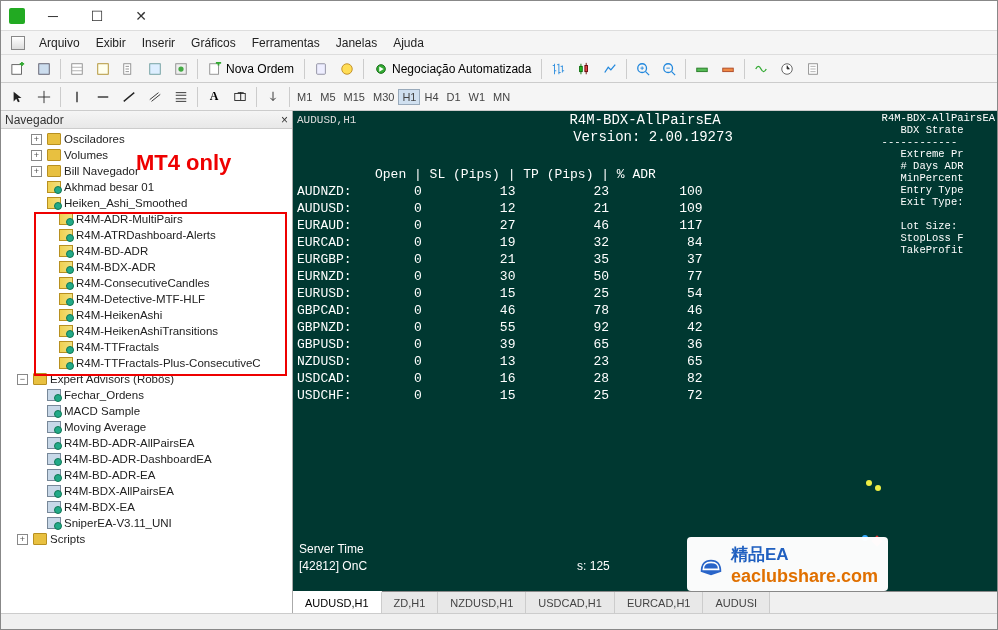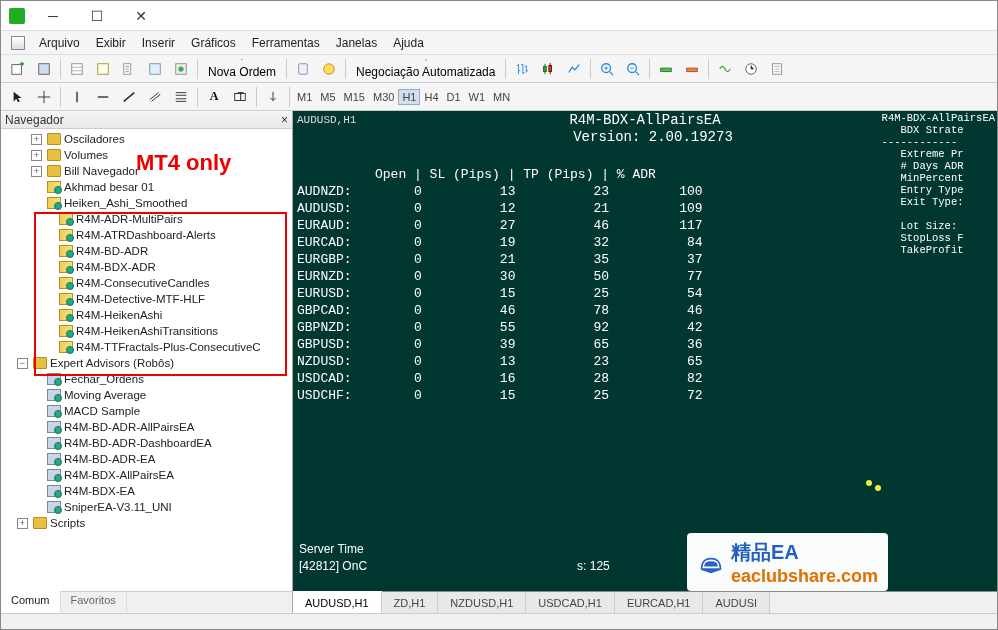--- a/index.html
+++ b/index.html
@@ -7,21 +7,21 @@
 .titlebar { height: 30px; background: #fff; display: flex; align-items: center; padding: 0 8px; border-bottom: 1px solid #ddd; }
 .titlebar .appicon { width: 16px; height: 16px; background: #2a2; margin-right: 6px; border-radius: 2px; }
 .titlebar .title { flex: 1; color: #222; font-size: 12px; }
 .titlebar .winbtn { width: 44px; height: 28px; display: flex; align-items: center; justify-content: center; cursor: pointer; font-size: 14px; color: #333; }
 .menubar { height: 24px; background: #f5f5f5; display: flex; align-items: center; padding: 0 4px; border-bottom: 1px solid #ddd; }
 .menubar .miconw { width: 18px; height: 16px; margin: 0 4px; display: flex; align-items: center; justify-content: center; }
 .menubar .micon { width: 14px; height: 14px; border: 1px solid #888; background: linear-gradient(#fff,#ddd); }
 .menubar .mitem { padding: 2px 8px; cursor: pointer; color: #222; }
 .toolbar { height: 28px; background: #f5f5f5; display: flex; align-items: center; padding: 0 4px; border-bottom: 1px solid #ccc; gap: 0; }
 .tbtn { width: 24px; height: 22px; display: flex; align-items: center; justify-content: center; cursor: pointer; margin: 0 1px; border: 1px solid transparent; }
-.tbtnwide { padding: 0 6px; height: 22px; display: flex; align-items: center; cursor: pointer; gap: 4px; border: 1px solid transparent; flex-direction: column; }
+.tbtnwide { padding: 0 6px; height: 22px; display: flex; align-items: center; cursor: pointer; gap: 4px; border: 1px solid transparent; }
 .tsep { width: 1px; height: 20px; background: #ccc; margin: 0 3px; }
 .tficon { width: 14px; height: 14px; }
 .tflabel { padding: 2px 4px; cursor: pointer; font-size: 11px; color: #444; }
 .tflabel.active { background: #d0e0f0; border: 1px solid #9ab; padding: 1px 3px; }
 .content { flex: 1; display: flex; overflow: hidden; position: relative; }
 .navpanel { width: 292px; background: #fff; border-right: 1px solid #aaa; display: flex; flex-direction: column; position: relative; }
 .navhdr { height: 18px; background: linear-gradient(#f5f5f5,#e8e8e8); border-bottom: 1px solid #ccc; display: flex; align-items: center; padding: 0 4px; font-size: 11px; color: #333; }
 .navhdr .xbtn { margin-left: auto; cursor: pointer; font-size: 12px; }
 .tree { flex: 1; overflow-y: auto; padding: 2px; position: relative; }
 .node { display: flex; align-items: center; height: 16px; padding-left: 4px; cursor: pointer; white-space: nowrap; }
@@ -41,21 +41,21 @@
 .ntab.active { background: #fff; color: #222; border-top: 1px solid #fff; margin-top: -1px; }
 .chartarea { flex: 1; background: #003831; display: flex; flex-direction: column; position: relative; overflow: hidden; }
 .chartlbl { position: absolute; top: 3px; left: 4px; color: #ddd; font: 11px "Courier New", monospace; }
 .eahdr { position: absolute; top: 1px; left: 0; right: 0; text-align: center; color: #fff; font: 14px "Courier New", monospace; }
 .eaver { position: absolute; top: 18px; left: 16px; right: 0; text-align: center; color: #fff; font: 14px "Courier New", monospace; }
 .eacorner { position: absolute; top: 1px; right: 2px; color: #fff; font: 10.5px "Courier New", monospace; text-align: left; white-space: pre; }
 .table { position: absolute; top: 55px; left: 4px; color: #fff; font: 13px "Courier New", monospace; line-height: 17px; white-space: pre; }
 .srvtime { position: absolute; bottom: 38px; left: 6px; color: #fff; font: 13px "Courier New", monospace; line-height: 16px; }
 .watermark { position: absolute; bottom: 22px; left: 394px; display: flex; align-items: center; gap: 6px; background: rgba(255,255,255,0.98); padding: 6px 10px 4px 10px; border-radius: 4px; }
 .watermark .wicon { width: 28px; height: 24px; }
-.watermark .wtxt1 { color: #2060c0; font-size: 20px; font-weight: bold; }
+.watermark .wtxt1 { color: #2060c0; font-size: 17px; font-weight: bold; }
 .watermark .wtxt2 { color: #e07000; font-size: 18px; font-weight: bold; }
 .dot { width: 6px; height: 6px; border-radius: 50%; position: absolute; }
 .charttabs { height: 22px; display: flex; border-top: 1px solid #888; background: #f0f0f0; position: absolute; bottom: 0; left: 0; right: 0; }
 .ctab { padding: 1px 12px; font-size: 11px; color: #444; cursor: pointer; border-right: 1px solid #ccc; display: flex; align-items: center; background: #e8e8e8; }
 .ctab.active { background: #fff; color: #000; border-top: 2px solid #fff; margin-top: -1px; }
 .botsb { height: 16px; border-top: 1px solid #ccc; background: #f0f0f0; }
 svg { display: block; }
 </style>
 </head>
 <body>
@@ -350,43 +350,48 @@
             <span class="lbl">R4M-HeikenAshi</span>
           </div>
           <div class="node" style="padding-left: 40px;">
             <span class="nexp"></span>
             <span class="nicon ic-ind"></span>
             <span class="lbl">R4M-HeikenAshiTransitions</span>
           </div>
           <div class="node" style="padding-left: 40px;">
             <span class="nexp"></span>
             <span class="nicon ic-ind"></span>
+            <span class="lbl">R4M-TTFractals</span>
+          </div>
+          <div class="node" style="padding-left: 40px;">
+            <span class="nexp"></span>
+            <span class="nicon ic-ind"></span>
             <span class="lbl">R4M-TTFractals-Plus-ConsecutiveC</span>
           </div>
         </div>
       <div class="node" style="padding-left:14px">
           <span class="exp">−</span>
           <span class="nicon ic-folder"></span>
           <span class="lbl">Expert Advisors (Robôs)</span>
         </div>
       <div id="ea-items">
           <div class="node" style="padding-left: 28px;">
             <span class="nexp"></span>
             <span class="nicon ic-ea"></span>
             <span class="lbl">Fechar_Ordens</span>
           </div>
           <div class="node" style="padding-left: 28px;">
             <span class="nexp"></span>
             <span class="nicon ic-ea"></span>
+            <span class="lbl">MACD Sample</span>
+          </div>
+          <div class="node" style="padding-left: 28px;">
+            <span class="nexp"></span>
+            <span class="nicon ic-ea"></span>
             <span class="lbl">Moving Average</span>
-          </div>
-          <div class="node" style="padding-left: 28px;">
-            <span class="nexp"></span>
-            <span class="nicon ic-ea"></span>
-            <span class="lbl">MACD Sample</span>
           </div>
           <div class="node" style="padding-left: 28px;">
             <span class="nexp"></span>
             <span class="nicon ic-ea"></span>
             <span class="lbl">R4M-BD-ADR-AllPairsEA</span>
           </div>
           <div class="node" style="padding-left: 28px;">
             <span class="nexp"></span>
             <span class="nicon ic-ea"></span>
             <span class="lbl">R4M-BD-ADR-DashboardEA</span>
@@ -413,24 +418,20 @@
           </div>
         </div>
       <div class="node" style="padding-left:14px">
           <span class="exp">+</span>
           <span class="nicon ic-folder"></span>
           <span class="lbl">Scripts</span>
         </div>
 
       <div class="redbox" style="left:33px;top:83px;width:253px;height:164px"></div>
       <div class="redlabel" style="left:135px;top:21px">MT4 only</div>
-    </div>
-    <div class="navtabs">
-      <div class="ntab active">Comum</div>
-      <div class="ntab">Favoritos</div>
     </div>
   </div>
 
   <div class="chartarea">
     <div class="chartlbl">AUDUSD,H1</div>
     <div class="eahdr">R4M-BDX-AllPairsEA</div>
     <div class="eaver">Version: 2.00.19273</div>
     <div class="eacorner">R4M-BDX-AllPairsEA
    BDX Strate
 ------------

